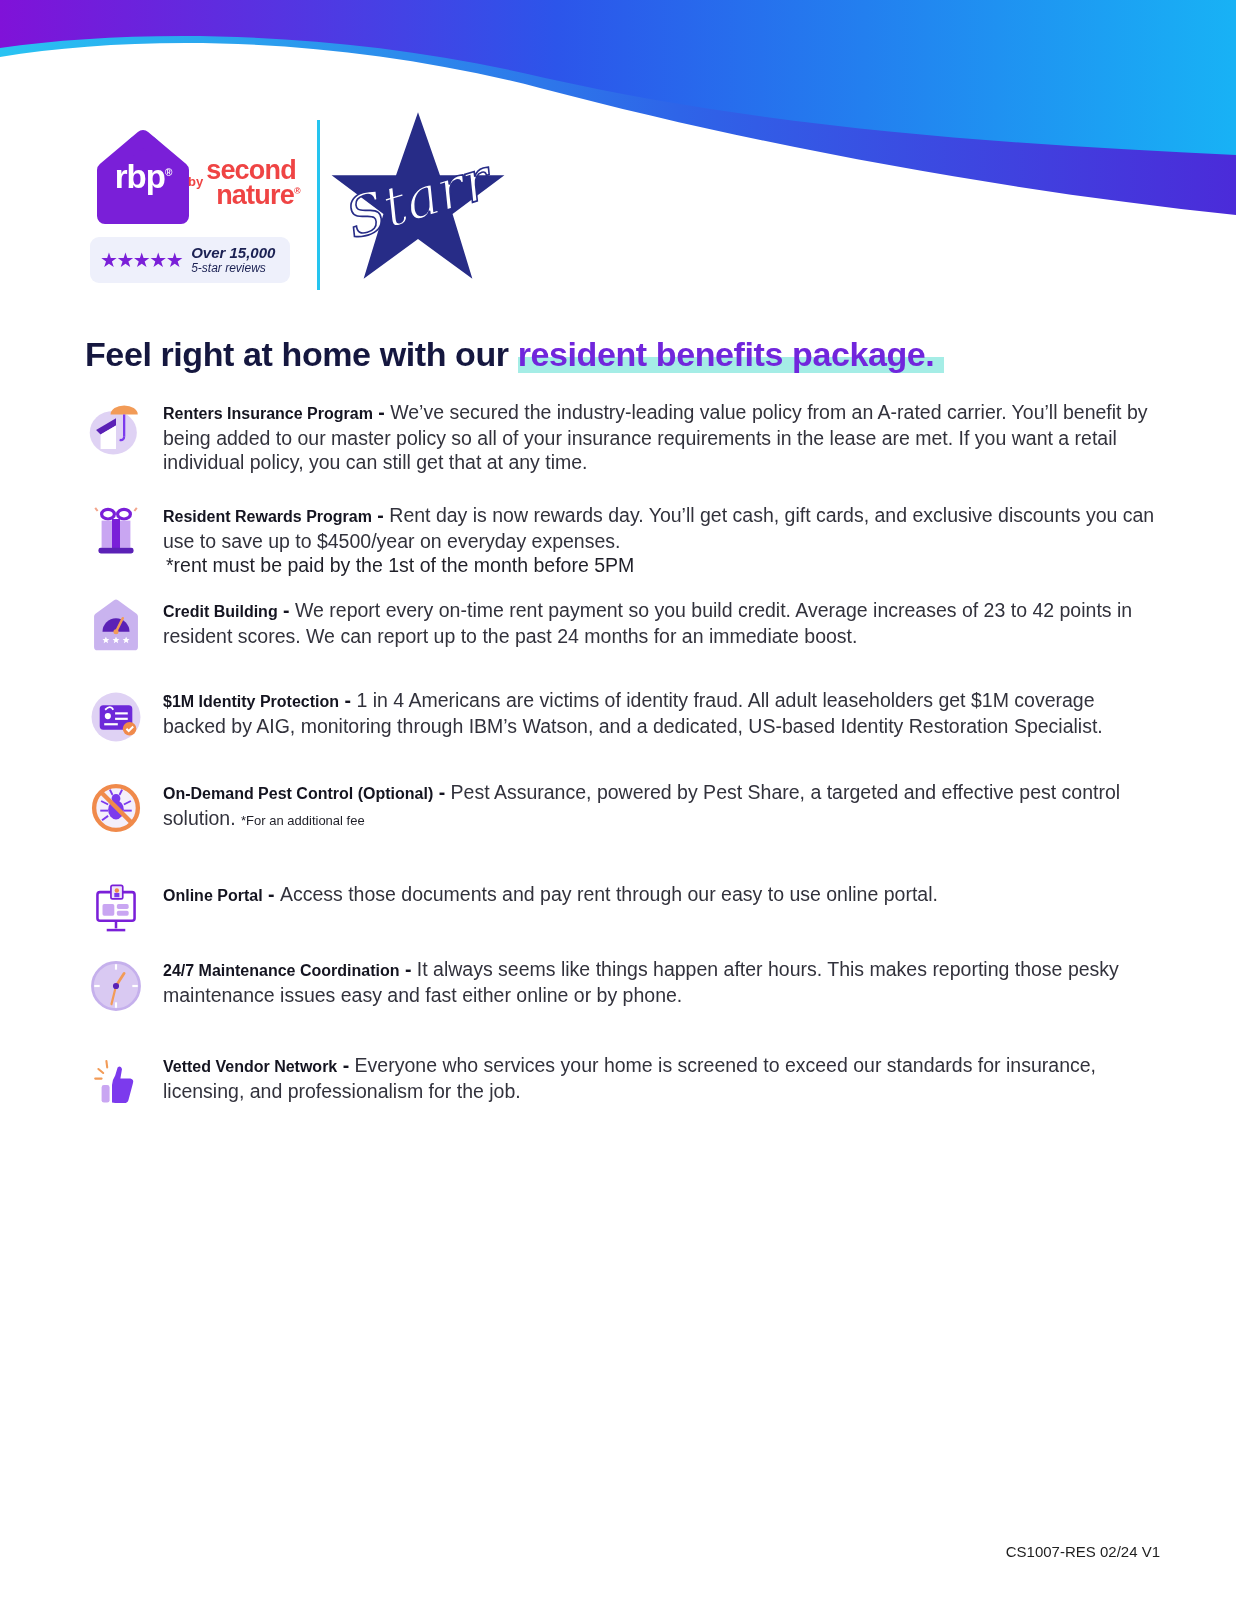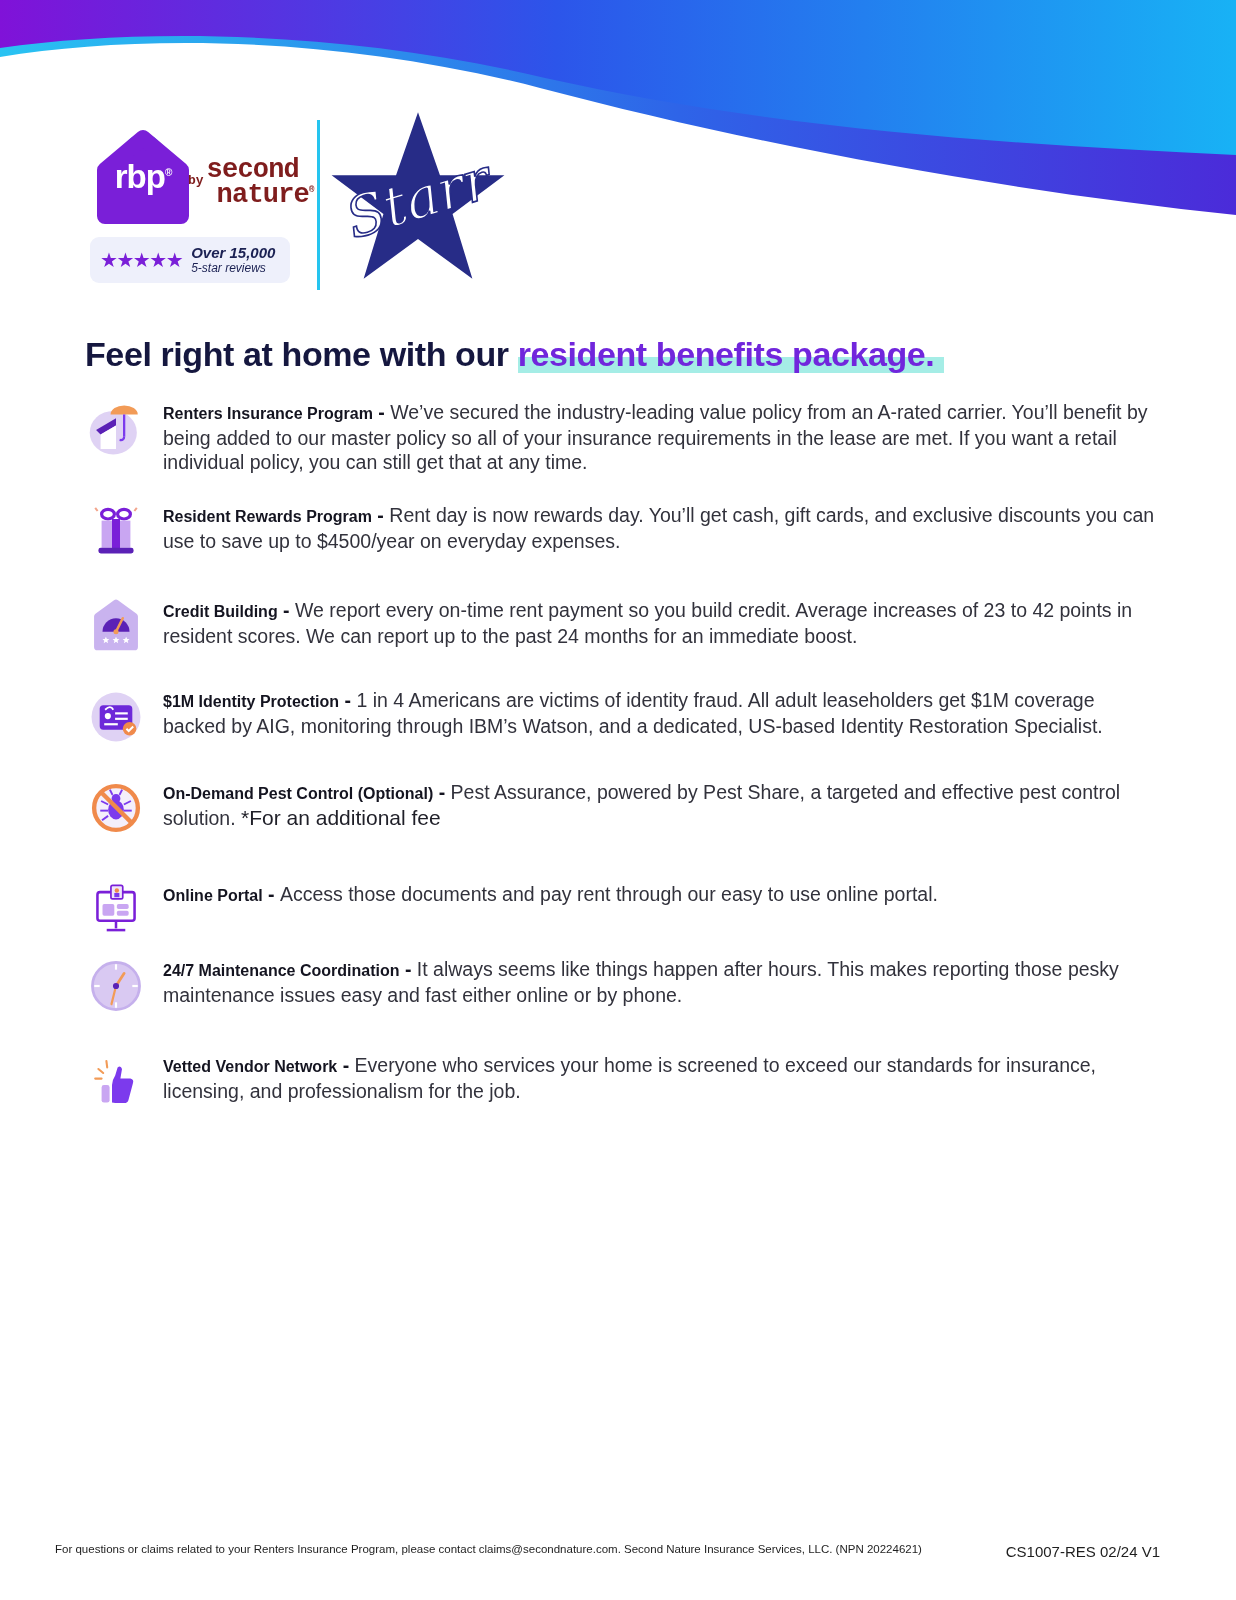--- a/index.html
+++ b/index.html
@@ -9,21 +9,21 @@
   
   .wave-wrap { position:absolute; top:0; left:0; width:1236px; height:330px; }
 
   
   .rbp-badge { position:absolute; left:93px; top:128px; width:100px; height:100px; }
   .rbp-teal { position:absolute; left:13px; top:13px; width:74px; height:74px; background:#30D5CE; border-radius:20px; transform:rotate(45deg); }
   .rbp-shape { position:absolute; left:0; top:0; }
   .rbp-text { position:absolute; left:0; top:30px; width:100px; text-align:center; color:#fff; font-size:33px; font-weight:700; letter-spacing:-1px; }
   .rbp-text sup { font-size:10px; }
 
-  .byline { position:absolute; left:188px; top:158px; color:#7f1d1d;font-family:Liberation Mono, monospace; }
+  .byline { position:absolute; left:188px; top:158px; color:#ef4444; }
   .byline .by { font-size:13px; font-weight:600; vertical-align:18px; margin-right:3px; }
   .brandname { display:inline-block; font-weight:800; font-size:27px; line-height:0.92; letter-spacing:-0.8px; }
   .brandname .l2 { margin-left:10px; }
   .brandname sup { font-size:9px; }
 
   .reviews-pill { position:absolute; left:90px; top:237px; width:200px; height:46px; background:#EEF0FB; border-radius:9px; display:flex; align-items:center; padding:0 10px; gap:9px; }
   .stars { color:#7A1FD8; font-size:20px; letter-spacing:-1.5px; white-space:nowrap; }
   .reviews-text { color:#1B2153; line-height:1.1;font-style:italic; }
   .reviews-text .r1 { font-size:15px; font-weight:700; }
   .reviews-text .r2 { font-size:12px; }
@@ -36,21 +36,21 @@
   .heading { position:absolute; left:85px; top:335px; width:1090px; font-size:34px; font-weight:700; letter-spacing:-0.4px; color:#15173F; white-space:nowrap; }
   .heading .hl { color:#7126DC; background:linear-gradient(180deg, rgba(0,0,0,0) 58%, #A5EDE6 58%); padding-right:10px; }
 
   
   .benefit { position:absolute; left:85px; width:1075px; }
   .benefit .icon { position:absolute; left:0; top:0; width:62px; display:flex; justify-content:center; }
   .benefit .txt { margin-left:78px; font-size:19.5px; line-height:24px; color:#32323C; }
   .benefit .t { font-weight:700; color:#141420; font-size:16px; }
   .benefit .sep { font-weight:700; color:#141420; }
   .benefit .note { color:#1F1F28; margin-left:3px; }
-  .benefit .note-inline { font-size:21px; color:#1F1F28; }
+  .benefit .note-inline { font-size:13px; color:#1F1F28; }
 
   
   .learn-more { position:absolute; left:0; top:1432px; width:1236px; text-align:center; font-size:20.5px; color:#1F2430; }
   .learn-more .link { color:#7B22DD; font-weight:700; }
   .fine-print { position:absolute; left:55px; top:1543px; font-size:11.5px; color:#1E1E1E; }
   .doc-code { position:absolute; right:76px; top:1543px; font-size:15px; color:#1E1E1E; }
 </style>
 </head>
 <body>
 
@@ -129,20 +129,21 @@
         <ellipse cx="42" cy="14" rx="8" ry="6" fill="none" stroke="#7A1FD8" stroke-width="4"></ellipse>
         <rect x="14" y="22" width="36" height="34" fill="#C9A6F2"></rect>
         <rect x="27" y="20" width="10" height="38" fill="#7A1FD8"></rect>
         <rect x="10" y="56" width="44" height="7" rx="3" fill="#5B21B6"></rect>
         <line x1="6" y1="6" x2="9" y2="10" stroke="#F2A48B" stroke-width="2.5"></line>
         <line x1="58" y1="6" x2="55" y2="10" stroke="#F2A48B" stroke-width="2.5"></line>
       </svg>
     </span>
     <div class="txt">
       <span class="t">Resident Rewards Program</span><span class="sep"> - </span><span>Rent day is now rewards day. You’ll get cash, gift cards, and exclusive discounts you can use to save up to $4500/year on everyday expenses.</span>
+      <div class="note">*rent must be paid by the 1st of the month before 5PM</div>
     </div>
   </div>
 
   <div class="benefit" style="top:598px">
     <span class="icon">
       <svg width="54" height="54" viewBox="0 0 64 64">
         <defs>
           <path id="s5" d="M0,-4.2 L1.25,-1.3 4.1,-1.3 1.85,0.7 2.6,3.6 0,1.9 -2.6,3.6 -1.85,0.7 -4.1,-1.3 -1.25,-1.3 Z" fill="#ffffff"></path>
         </defs>
         <path d="M32,6 L54,22 L54,58 L10,58 L10,22 Z" fill="#C9B3EF" stroke="#C9B3EF" stroke-width="8" stroke-linejoin="round"></path>
@@ -254,16 +255,15 @@
         <rect x="14" y="40" width="10" height="22" rx="3" fill="#C9A6F2"></rect>
         <path d="M27,62 L27,40 Q27,34 31,28 L34,18 Q38,15 39.5,20 L37.5,32 L50,32 Q55,33 53,38.5 L47.5,59 Q46.5,62.5 42.5,62.5 L31,62.5 Z" fill="#7C3AED"></path>
       </svg>
     </span>
     <div class="txt">
       <span class="t">Vetted Vendor Network</span><span class="sep"> - </span><span>Everyone who services your home is screened to exceed our standards for insurance, licensing, and professionalism for the job.</span>
     </div>
   </div>
 
 
-  <div class="fine-print">For questions or claims related to your Renters Insurance Program, please contact claims@secondnature.com. Second Nature Insurance Services, LLC. (NPN 20224621)</div>
   <div class="doc-code">CS1007-RES 02/24 V1</div>
 
 </div>
 
 </body></html>

